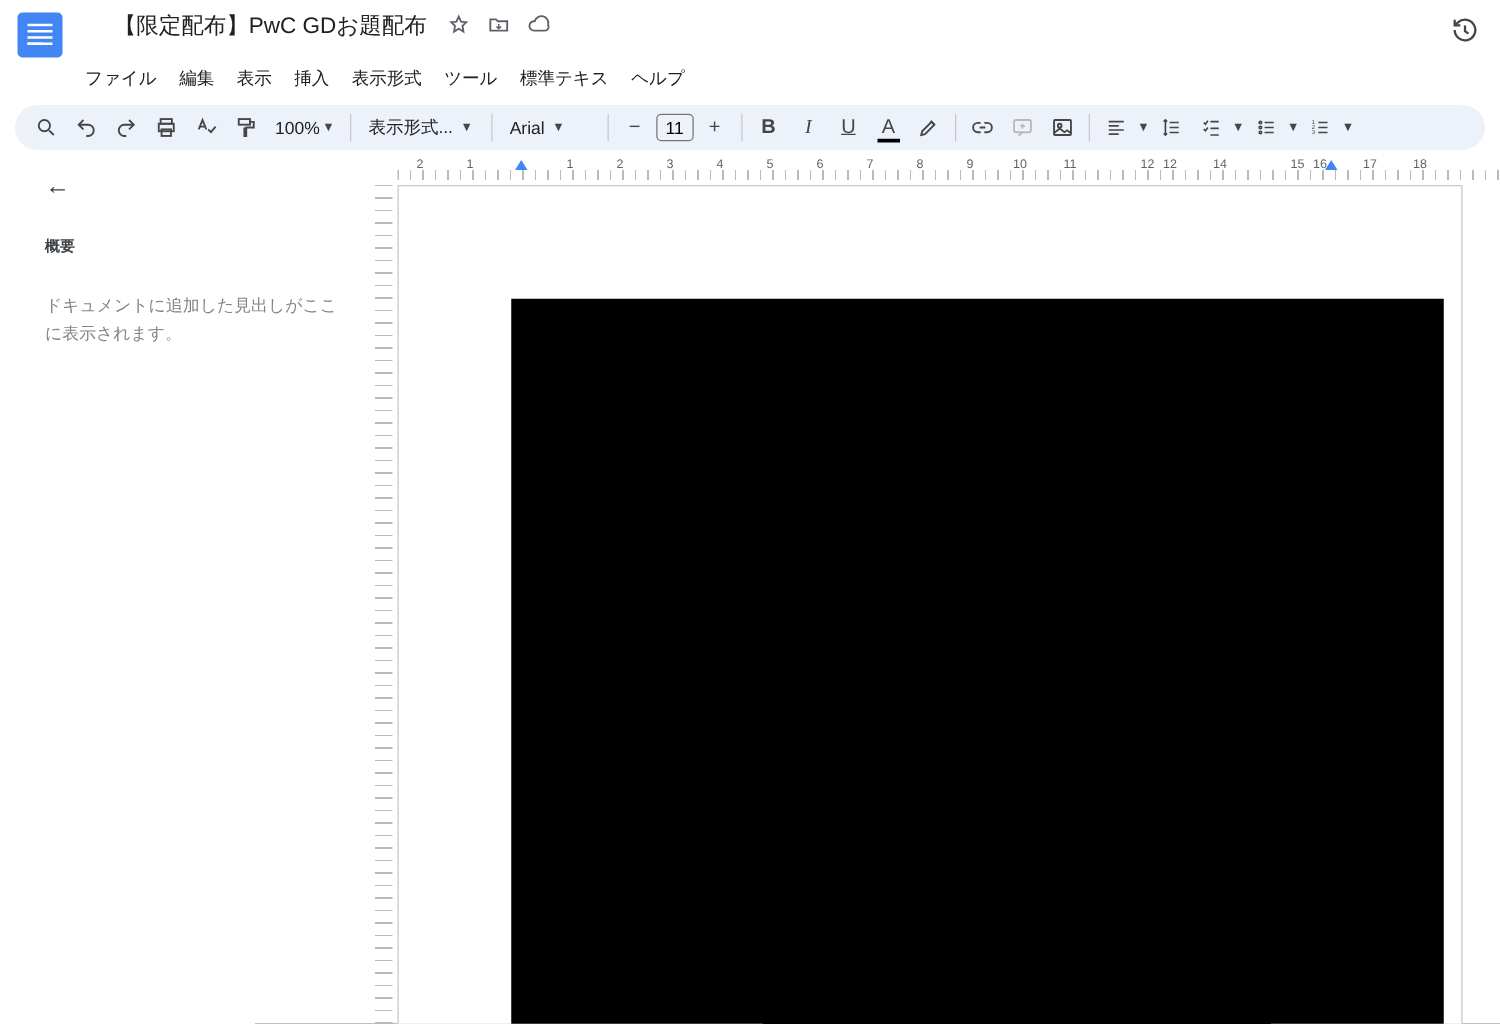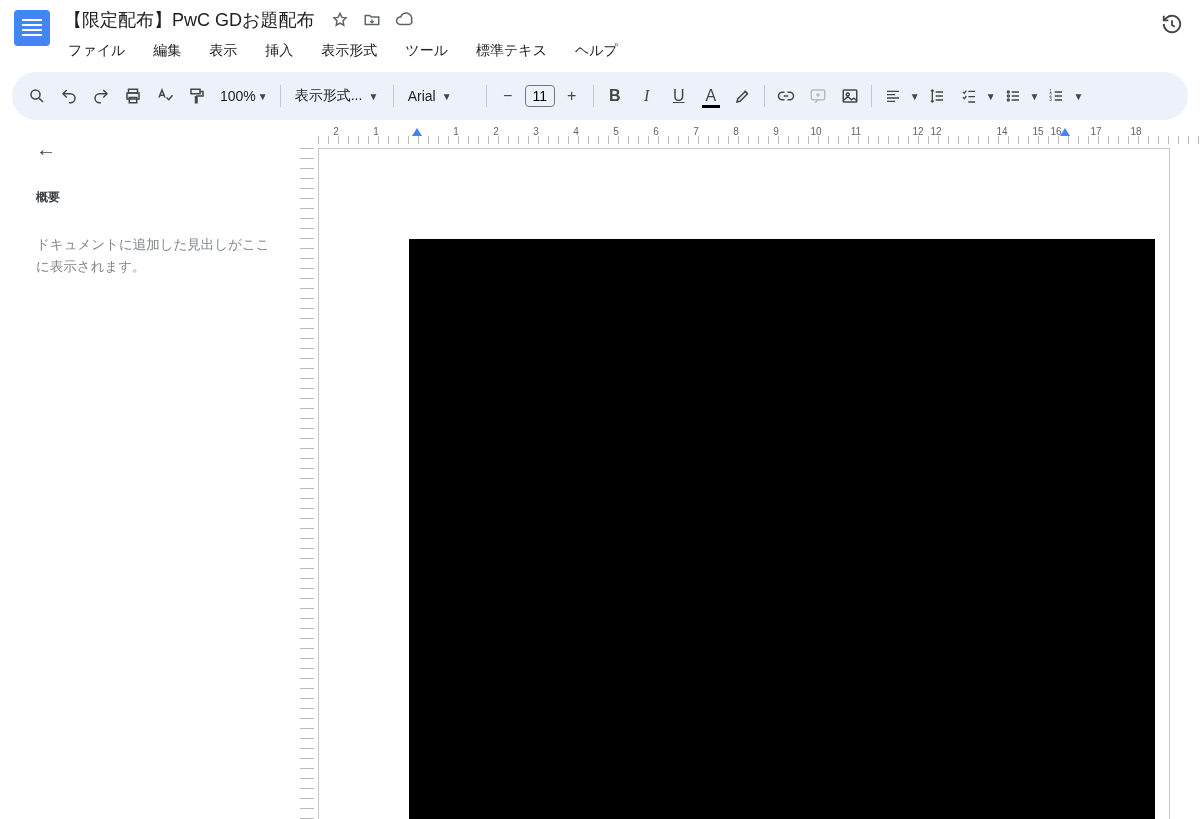--- a/index.html
+++ b/index.html
@@ -2,28 +2,28 @@
 <html><head>
 <meta charset="utf-8">
 <style>
   * { box-sizing: border-box; margin: 0; padding: 0; }
   body { font-family: "Helvetica Neue", Arial, sans-serif; background: #fff; width: 1200px; height: 819px; overflow: hidden; }
   .header { display: flex; align-items: flex-start; padding: 6px 14px 0 14px; }
   .logo { width: 36px; height: 36px; background:#4285f4; border-radius:4px; display:flex; align-items:center; justify-content:center; margin-top:4px; margin-right:10px; position: relative; }
   .logo::before{content:"";position:absolute;left:8px;top:9px;width:20px;height:2px;background:#fff;box-shadow:0 5px 0 #fff,0 10px 0 #fff, 0 15px 0 #fff;}
   .logo::after{content:"";position:absolute;left:8px;top:24px;width:12px;height:2px;background:#fff;}
   .title-area { flex:1; }
-  .title-row { display:flex; align-items:center; gap:12px; }
+  .title-row { display:flex; align-items:center; gap:12px;margin-left:27px; }
   .doc-title { font-size:18px; color:#202124; padding:2px 4px; }
   .title-icon { width:20px; height:20px; color:#5f6368; display:flex; align-items:center; justify-content:center; cursor:pointer; }
-  .menus { display:flex; gap:12px; margin-top:4px; }
+  .menus { display:flex; gap:2px; margin-top:16px; }
   .menu-item { font-size:14px; color:#202124; padding:4px 8px; border-radius:4px; cursor:pointer; }
   .history-btn { margin-left:auto; margin-top:4px; width:28px; height:28px; display:flex; align-items:center; justify-content:center; color:#444; cursor:pointer; }
 
-  .toolbar { margin:8px 12px 0 12px; background:#edf2fa; border-radius:24px; height:48px; display:flex; align-items:center; padding:0 10px; gap:2px; }
+  .toolbar { margin:8px 12px 0 12px; background:#edf2fa; border-radius:24px; height:36px; display:flex; align-items:center; padding:0 10px; gap:2px; }
   .tb-btn { width:30px; height:30px; display:flex; align-items:center; justify-content:center; color:#444746; border-radius:4px; cursor:pointer; font-size:16px;}
   .sep { width:1px; height:22px; background:#c7c7c7; margin:0 4px; }
   .zoom { display:flex; align-items:center; gap:2px; font-size:14px; color:#202124; padding:0 6px; cursor:pointer;}
   .styles-dd, .font-dd { display:flex; align-items:center; gap:6px; font-size:14px; color:#202124; padding:0 8px; min-width:100px; cursor:pointer;}
   .font-dd{min-width:80px;}
   .fontsize { display:flex; align-items:center; gap:2px;}
   .fontsize input{ width:30px; height:22px; text-align:center; border:1px solid #747775; border-radius:4px; background:transparent; font-size:14px;}
   .dd-caret{ font-size:10px; color:#444746;}
   .bold{font-weight:bold;}
   .italic{font-style:italic; font-family:serif;}
@@ -249,21 +249,21 @@
         <span class="num" style="left: 258px;">4</span>
         <span class="num" style="left: 298px;">5</span>
         <span class="num" style="left: 338px;">6</span>
         <span class="num" style="left: 378px;">7</span>
         <span class="num" style="left: 418px;">8</span>
         <span class="num" style="left: 458px;">9</span>
         <span class="num" style="left: 498px;">10</span>
         <span class="num" style="left: 538px;">11</span>
         <span class="num" style="left: 600px;">12</span>
         <span class="num" style="left: 618px;">12</span>
-        <span class="num" style="left: 684px;">14</span>
+        <span class="num" style="left: 658px;">14</span>
         <span class="num" style="left: 720px;">15</span>
         <span class="num" style="left: 738px;">16</span>
         <span class="num" style="left: 778px;">17</span>
         <span class="num" style="left: 818px;">18</span>
       </div>
     <div class="ruler-v"></div>
     <div class="page">
       <div class="black-block"></div>
     </div>
   </div>

